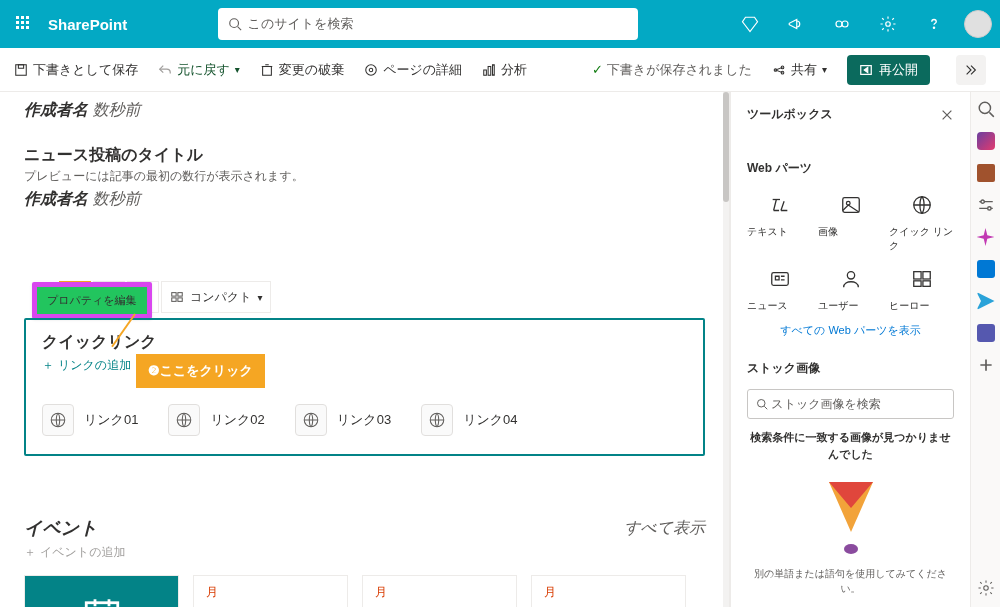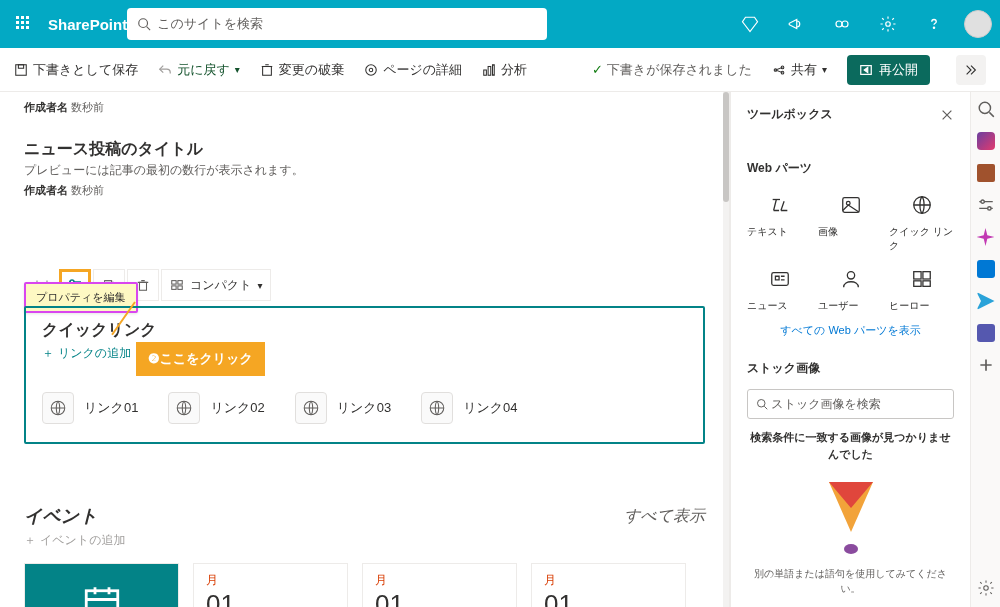--- a/index.html
+++ b/index.html
@@ -4,21 +4,21 @@
 <style>
   * { box-sizing: border-box; margin: 0; padding: 0; font-family: "Segoe UI", "Meiryo", sans-serif; }
   body { width: 1000px; height: 607px; overflow: hidden; background: #fff; position: relative; font-size: 13px; color: #323130; }
 
   
   .suite-bar { height: 48px; background: #03a9c4; display: flex; align-items: center; padding: 0 8px; color: #fff; }
   .waffle { width: 32px; height: 32px; display: flex; align-items: center; justify-content: center; cursor: pointer; }
   .waffle-dots { width: 16px; height: 16px; display: grid; grid-template-columns: repeat(3,3px); grid-template-rows: repeat(3,3px); gap: 2px; }
   .waffle-dots span { background: #fff; }
   .app-name { font-size: 15px; font-weight: 600; margin-left: 8px; }
-  .search-wrap { flex: 1; display: flex; justify-content: flex-start; }
+  .search-wrap { flex: 1; display: flex; justify-content: center; }
   .search-box { width: 420px; height: 32px; background: #fff; border-radius: 4px; display: flex; align-items: center; padding: 0 10px; color: #605e5c; }
   .search-box svg { margin-right: 6px; }
   .suite-icons { display: flex; align-items: center; gap: 2px; }
   .suite-icons .sicon { width: 44px; height: 48px; display: flex; align-items: center; justify-content: center; cursor: pointer; }
   .avatar { width: 28px; height: 28px; border-radius: 50%; background: #e0e0e0; border: 1px solid #ccc; margin-left: 6px; }
 
   
   .command-bar { height: 44px; border-bottom: 1px solid #edebe9; display: flex; align-items: center; padding: 0 14px; font-size: 13px; gap: 20px; }
   .cmd-item { display: flex; align-items: center; gap: 5px; color: #323130; cursor: pointer; }
   .cmd-item.disabled { color: #14532d; }
@@ -27,28 +27,28 @@
   .status-saved::before { content: "✓"; color: #107c10; }
   .republish { background: #0b6a5d; color: #fff; border-radius: 4px; padding: 6px 12px; display: flex; align-items: center; gap: 6px; cursor: pointer; font-size: 13px; }
   .collapse-btn { width: 30px; height: 30px; background: #f3f2f1; border-radius: 4px; display: flex; align-items: center; justify-content: center; margin-left: 6px; cursor: pointer; }
 
   
   .main { display: flex; height: calc(100% - 92px); }
   .canvas { flex: 1; overflow-y: auto; padding: 8px 24px 0 24px; position: relative; border-right: 1px solid #edebe9; }
   .scrollbar-stub { width: 6px; background: #f3f2f1; position: absolute; right: 0; top: 0; bottom: 0; }
   .scrollbar-thumb { width: 6px; height: 110px; background: #c8c6c4; position: absolute; right: 0; top: 0; border-radius: 3px; }
 
-  .author-line { font-size: 11px; color: #605e5c; margin-bottom: 24px; }
+  .author-line { font-size: 16px; color: #605e5c; margin-bottom: 24px; font-style: italic; }
   .author-line b { color: #323130; }
 
   .news-block { margin-bottom: 30px; }
   .news-title { font-size: 16px; font-weight: 600; color: #323130; }
   .news-preview { font-size: 12px; color: #605e5c; margin-top: 2px; }
 
-  .tooltip-box { background: #fef9c3; border: 2px solid #d946ef; border-radius: 2px; padding: 6px 10px; font-size: 11px; display: inline-block; position: absolute; top: 190px; left: 24px; box-shadow: 0 1px 3px rgba(0,0,0,.1); }
+  .tooltip-box { background: #22c55e; border: 5px solid #d946ef; border-radius: 2px; padding: 6px 10px; font-size: 11px; display: inline-block; position: absolute; top: 190px; left: 32px; box-shadow: 0 1px 3px rgba(0,0,0,.1); }
 
   .wp-toolbar { margin-top: 70px; display: flex; align-items: center; gap: 2px; border: 1px solid transparent; }
   .wp-toolbar .grip { color: #a19f9d; padding: 0 6px; font-size: 12px; letter-spacing: -2px; }
   .wp-toolbar .tbtn { width: 32px; height: 32px; display: flex; align-items: center; justify-content: center; border: 1px solid #edebe9; background: #fff; cursor: pointer; }
   .wp-toolbar .tbtn.highlight { border: 3px solid #f5a623; background: #fff; }
   .wp-toolbar .dropdown { height: 32px; border: 1px solid #edebe9; display: flex; align-items: center; padding: 0 8px; gap: 6px; cursor: pointer; font-size: 12px; }
 
   .quicklinks { border: 2px solid #038387; border-radius: 2px; padding: 12px 16px 18px; margin-top: 4px; position: relative; }
   .ql-title { font-size: 16px; font-weight: 600; }
   .ql-add { color: #038387; font-size: 12px; margin-top: 4px; display: inline-flex; align-items: center; gap: 4px; cursor: pointer; }

